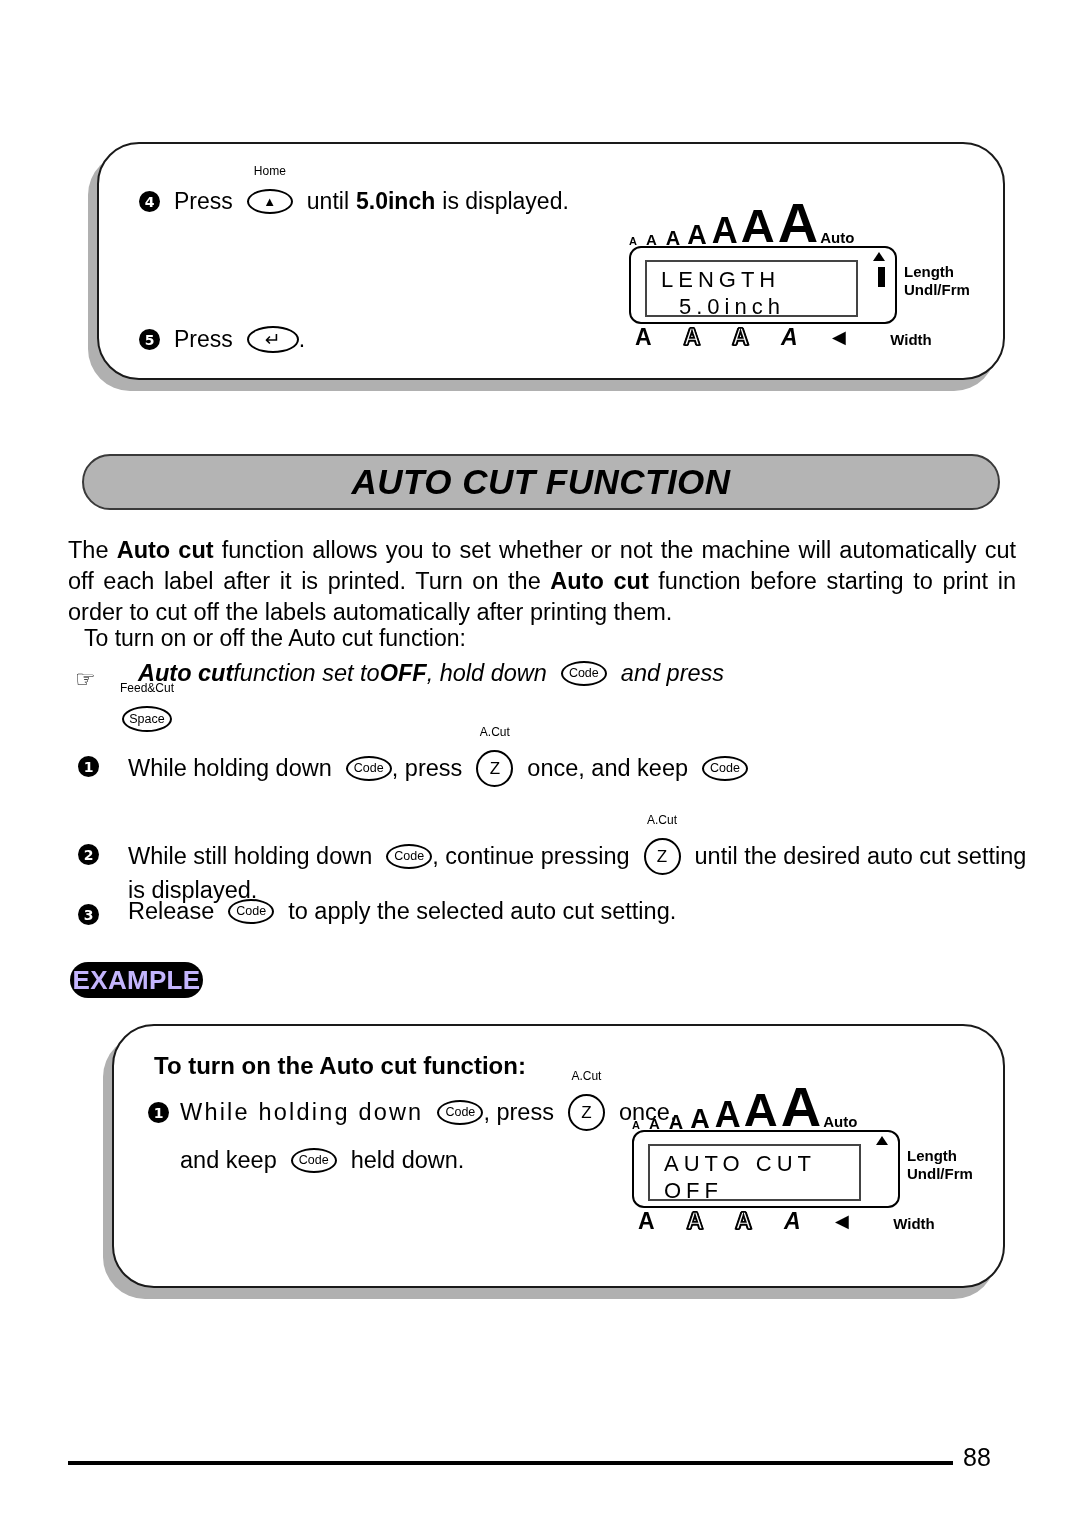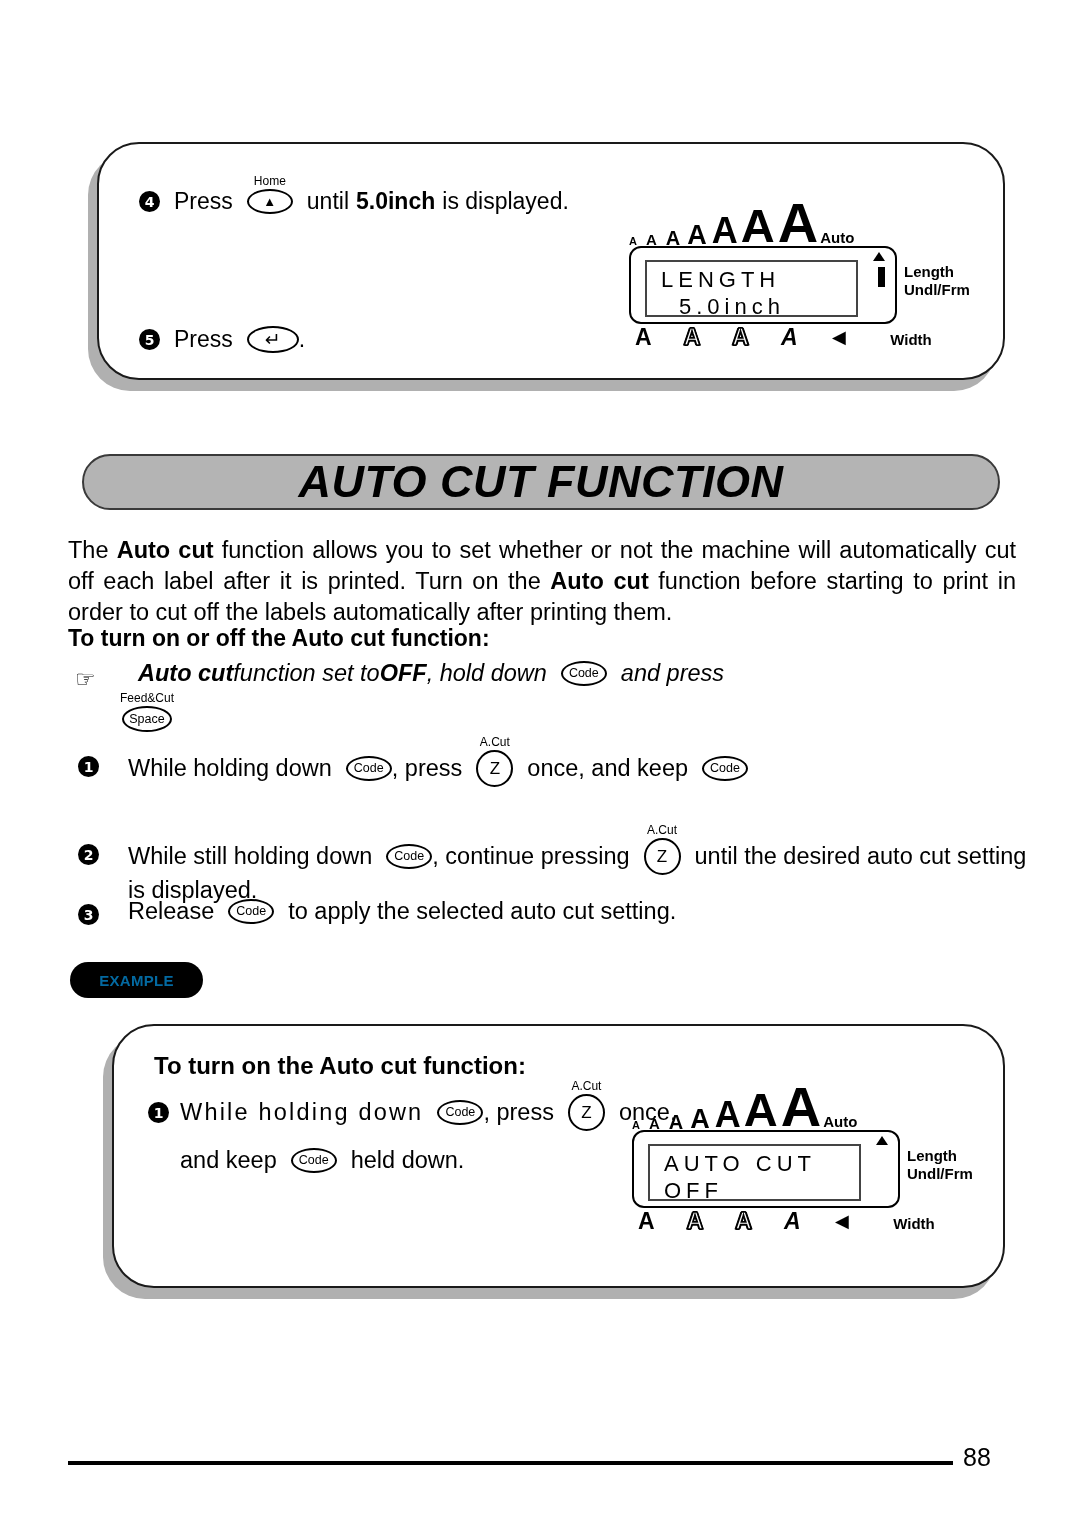--- a/index.html
+++ b/index.html
@@ -109,21 +109,21 @@
     align-items: center;
     flex: 0 0 auto;
   }
   .keycap-label {
     position: absolute;
     bottom: 100%;
     left: 50%;
     transform: translateX(-50%);
     font-size: 12px;
     white-space: nowrap;
-    margin-bottom: 1px;
+    margin-bottom: 11px;
     font-family: "Liberation Sans", sans-serif;
   }
 
   
   .lcd-module {
     position: absolute;
   }
   .size-scale {
     position: absolute;
     display: flex;
@@ -219,45 +219,45 @@
     height: 56px;
     background: #b4b4b4;
     border: 2.5px solid #3a3a3a;
     border-radius: 28px;
     box-sizing: border-box;
     display: flex;
     align-items: center;
     justify-content: center;
   }
   #title-banner .tt {
-    font-size: 45px;
+    font-size: 35px;
     font-weight: bold;
     font-style: italic;
     letter-spacing: 0.5px;
     color: #000;
     font-family: "Liberation Sans", sans-serif;
   }
 
   
   #intro {
     position: absolute;
     left: 68px;
     top: 535px;
     width: 948px;
     font-size: 23.5px;
     line-height: 31px;
     text-align: justify;
     font-family: "Liberation Sans", sans-serif;
   }
   #subhead {
     position: absolute;
-    left: 68px;
+    left: 84px;
     top: 625px;
     font-size: 23px;
-    font-weight: bold;
+    font-weight: normal;
     font-family: "Liberation Sans", sans-serif;
   }
 
   
   #note-block {
     position: absolute;
     left: 68px;
     top: 660px;
     width: 950px;
   }
@@ -306,22 +306,22 @@
     top: 962px;
     width: 133px;
     height: 36px;
     background: #000;
     border-radius: 18px;
     display: flex;
     align-items: center;
     justify-content: center;
   }
   #example-badge .lb {
-    color: #0369a1;
-    font-size: 15px;
+    color: #c4b5fd;
+    font-size: 26px;
     font-weight: bold;
     letter-spacing: 0.3px;
     font-family: "Liberation Sans", sans-serif;
   }
 
   
   #panel-example {
     left: 112px;
     top: 1024px;
     width: 893px;

